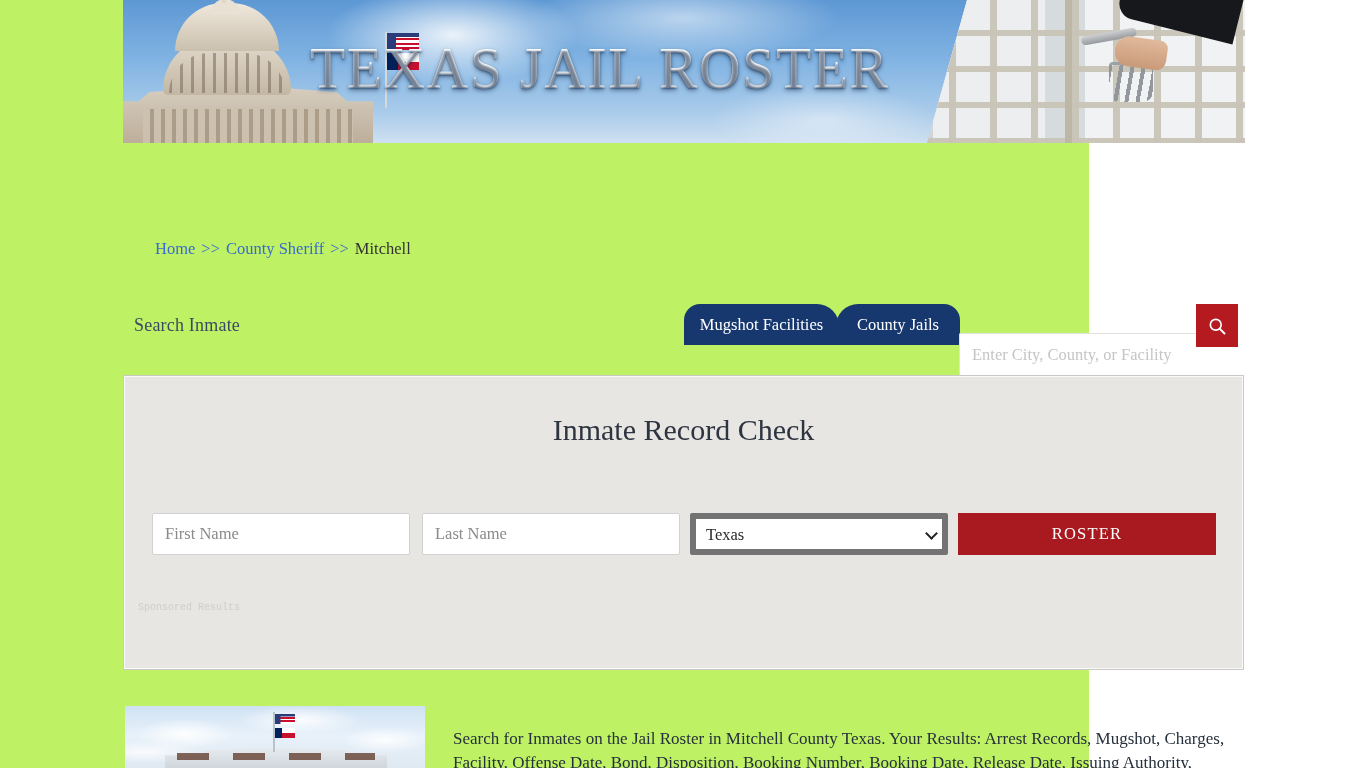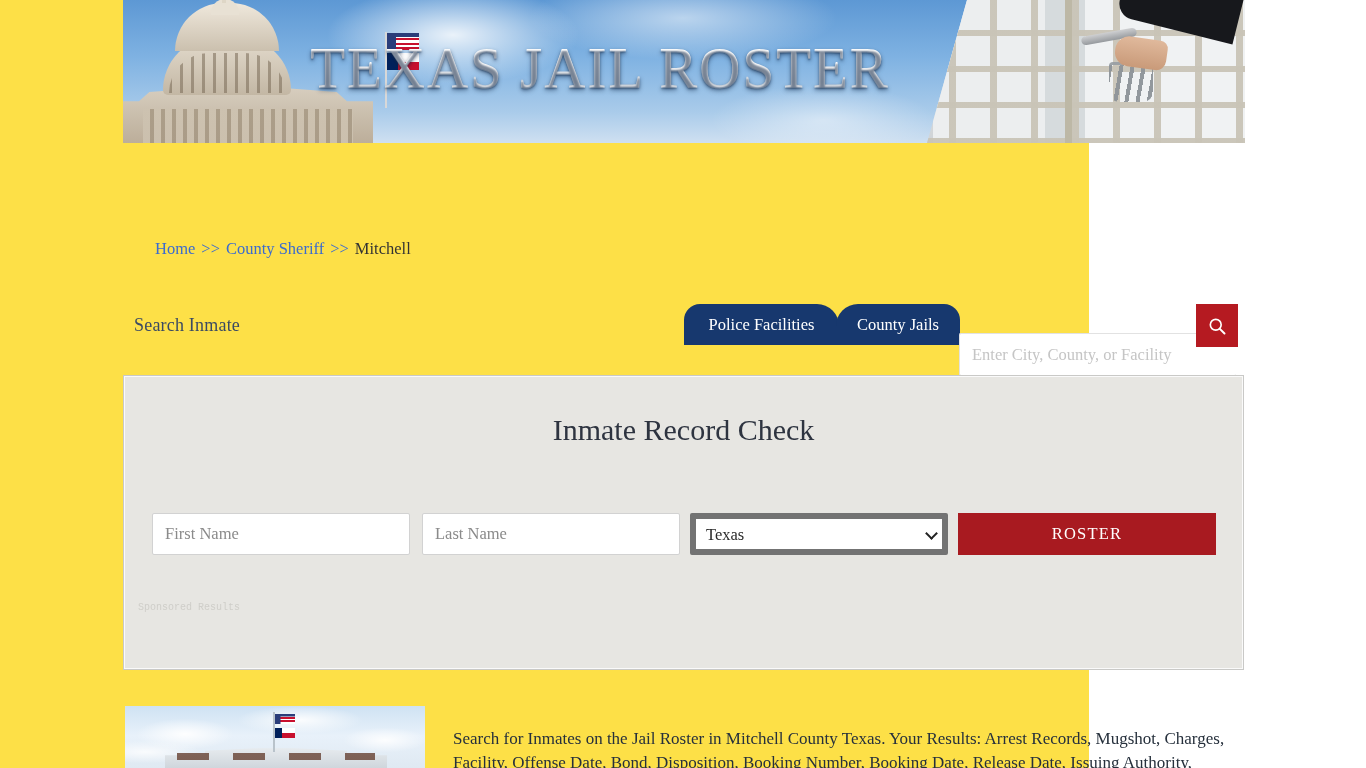--- a/index.html
+++ b/index.html
@@ -5,21 +5,21 @@
 <style>
   * { box-sizing: border-box; }
   html, body {
     margin: 0; padding: 0;
     width: 1366px; height: 768px;
     overflow: hidden;
     background: #ffffff;
     font-family: "Liberation Serif", "DejaVu Serif", serif;
   }
 
-  .page { position: relative; width: 1089px; height: 768px; background:#fde047; }
+  .page { position: relative; width: 1089px; height: 768px; background:#bef264; }
 
   
   .banner {
     position: absolute;
     left: 123px; top: 0px;
     width: 1122px; height: 143px;
     overflow: hidden;
     background: linear-gradient(180deg,#6ea3d8 0%, #8fbce6 45%, #b9d4ee 100%);
   }
   .banner-sky {
@@ -313,21 +313,21 @@
       <div class="jail-arm"></div>
     </div>
 
     <div class="banner-title">TEXAS JAIL ROSTER</div>
   </div>
 
   <div class="navbar">
     <div class="brand">Search Inmate</div>
 
     <div class="tabs">
-      <div class="tab t1">Police Facilities</div>
+      <div class="tab t1">Mugshot Facilities</div>
       <div class="tab t2">County Jails</div>
     </div>
 
     <div class="searchwrap">
       <input type="text" placeholder="Enter City, County, or Facility" style="">
       <button class="searchbtn">
         <svg width="20" height="20" viewBox="0 0 24 24">
           <circle cx="10.5" cy="10.5" r="6.5" fill="none" stroke="#ffffff" stroke-width="2"></circle>
           <line x1="15.4" y1="15.4" x2="21" y2="21" stroke="#ffffff" stroke-width="2.4" stroke-linecap="round"></line>
         </svg>

